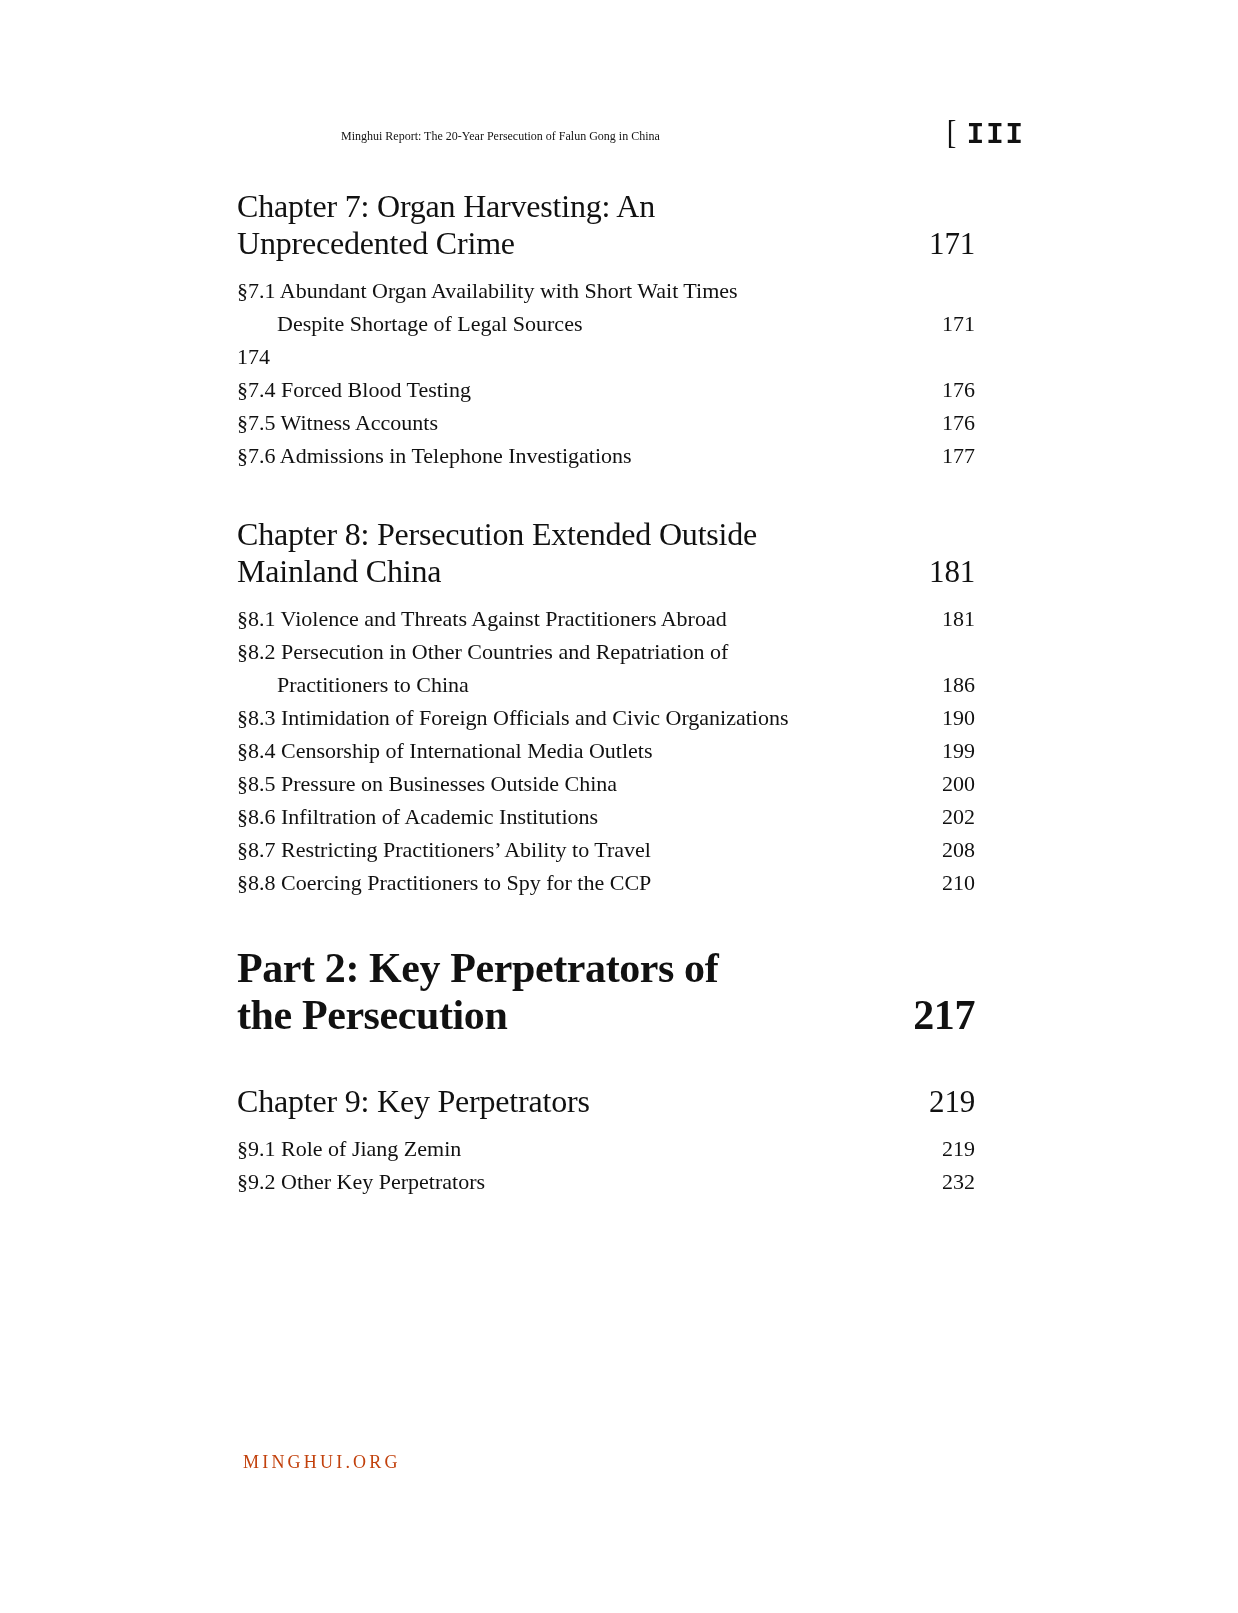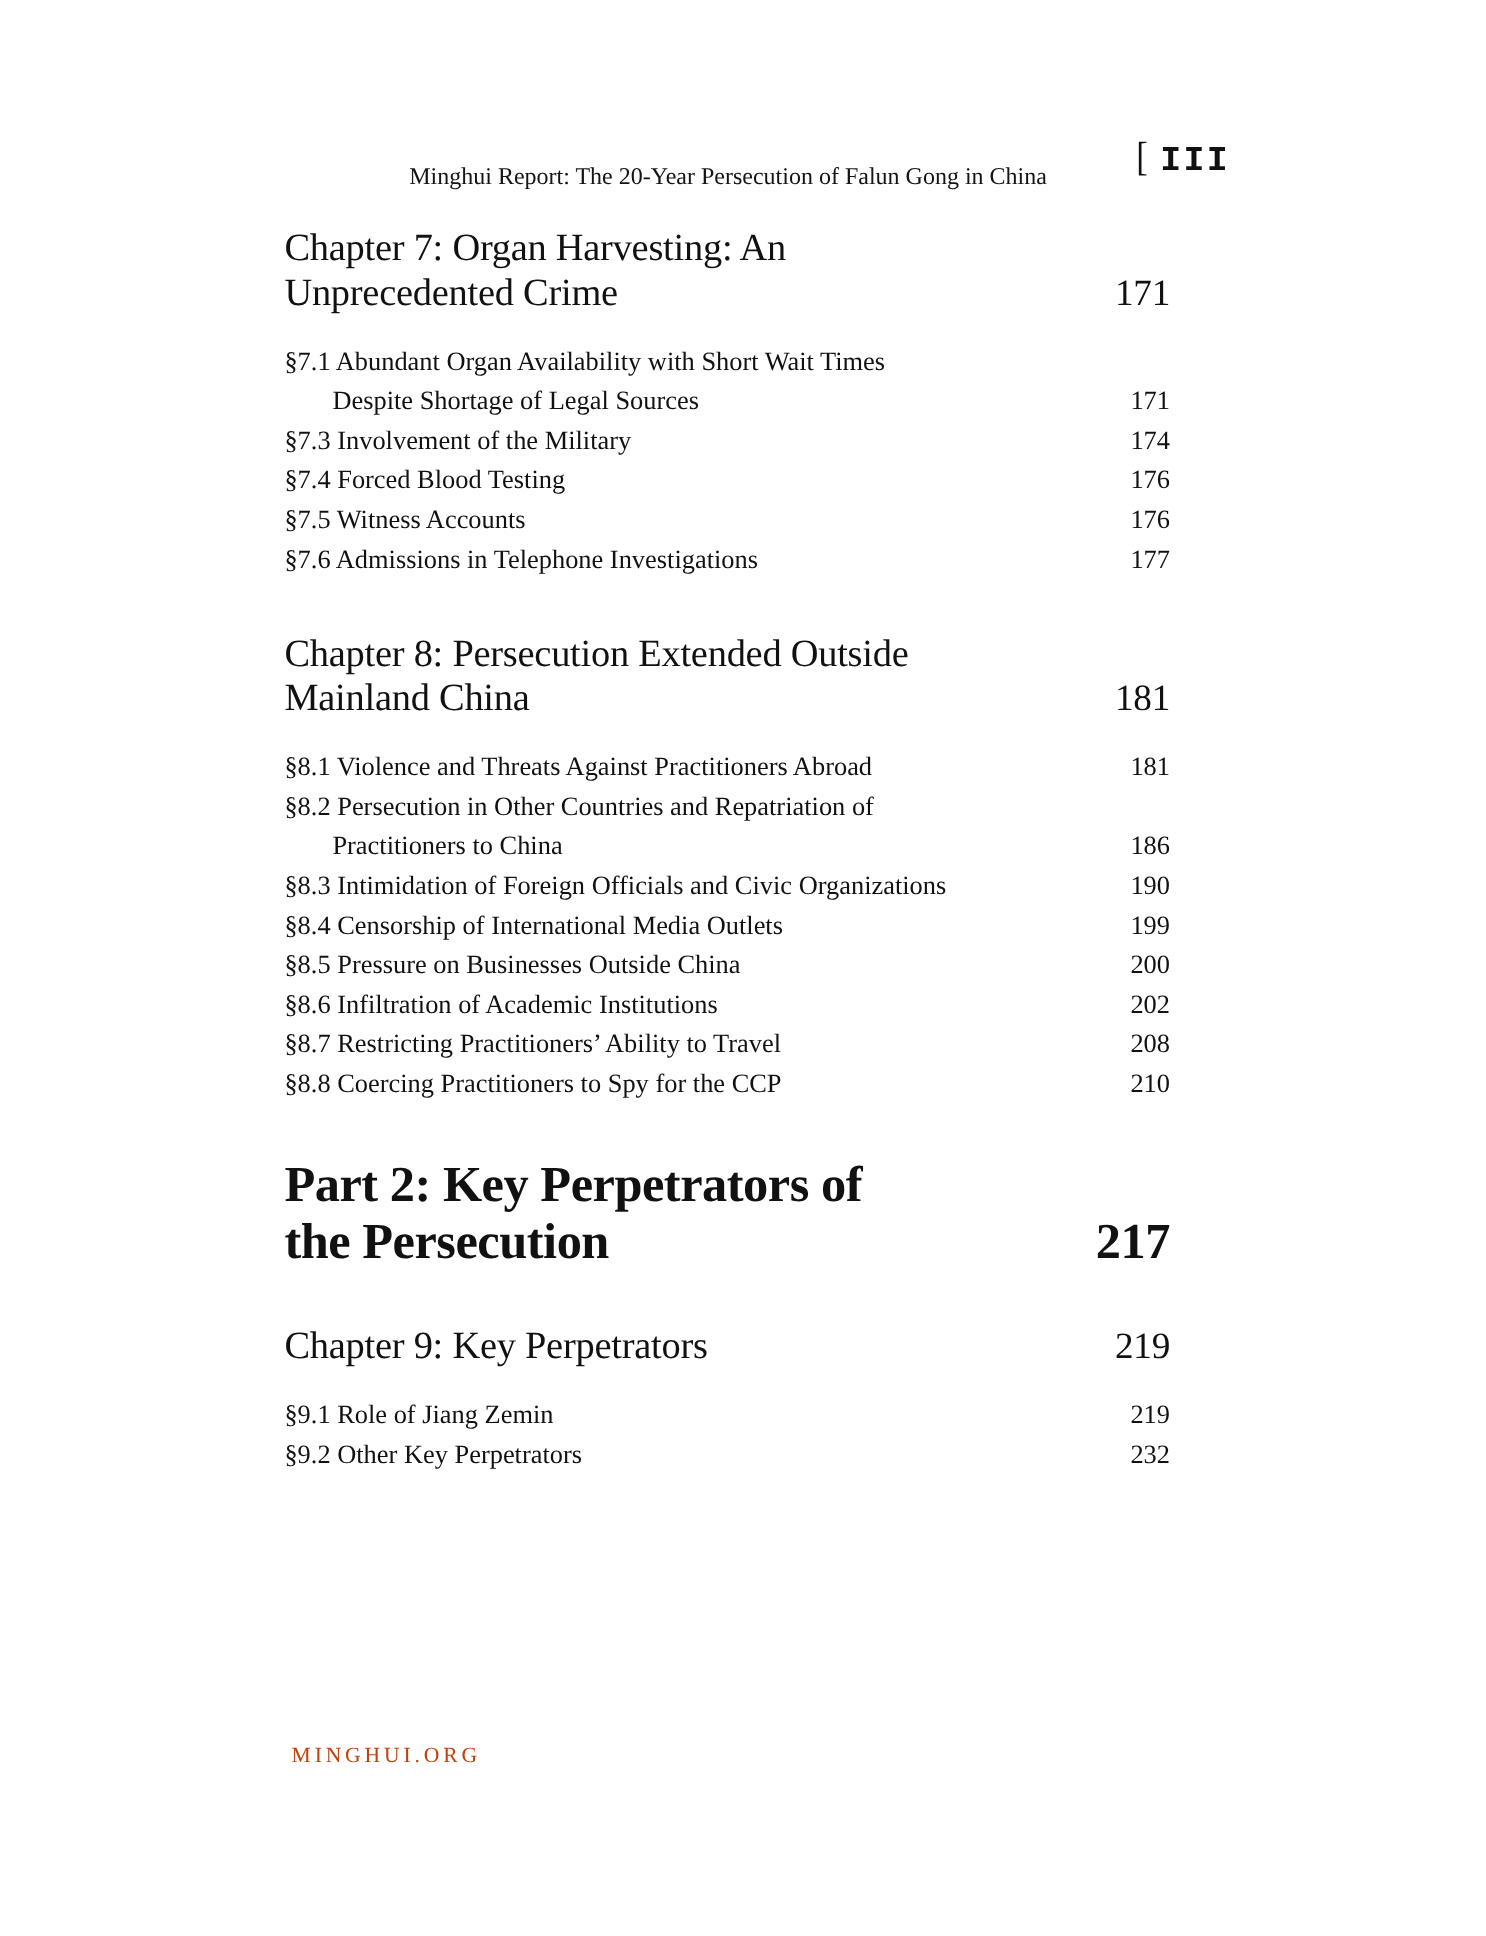--- a/index.html
+++ b/index.html
@@ -13,23 +13,22 @@
   }
   .page { position: absolute; inset: 0; background: #ffffff; }
 
   
   .running-header {
     position: absolute;
     top: 112px; left: 237px; width: 788px; height: 40px;
   }
   .running-title {
     position: absolute; left: 104px; top: 12px;
-    font-size: 20px; line-height: 24px; white-space: nowrap;
+    font-size: 12px; line-height: 24px; white-space: nowrap;
     color: #141414;
-    margin-top: 11px;
   }
   .page-marker {
     position: absolute; right: 0; top: 0;
     font-size: 29px; line-height: 40px; white-space: nowrap;
     display: flex; align-items: baseline;
   }
   .page-marker .bracket {
     font-weight: 400; font-size: 34px; margin-right: 9px;
     transform: scaleX(0.85);
   }
@@ -44,21 +43,21 @@
   .entry.part { margin-top: 46px; }
   .toc > .entry:first-child { margin-top: 0; }
 
   .heading { cursor: pointer; }
   .h-line { display: flex; justify-content: space-between; align-items: baseline; }
   .chapter > .heading { font-size: 32px; line-height: 37px; letter-spacing: -0.2px; }
   .chapter > .heading .h-page { font-size: 31px; }
   .part > .heading { font-size: 42px; line-height: 47px; font-weight: 700; letter-spacing: -0.4px; }
   .part > .heading .h-page { font-size: 42px; font-weight: 700; text-align: center; }
 
-  .sections { margin-top: 22px; font-size: 22px; line-height: 33px; }
+  .sections { margin-top: 12px; font-size: 22px; line-height: 33px; }
   .section { cursor: pointer; }
   .s-line { display: flex; justify-content: space-between; align-items: baseline; }
   .s-line.cont .s-text { padding-left: 40px; }
   .s-page { font-size: 22px; }
 
   
   .page-footer {
     position: absolute; top: 1452px; left: 243px;
     font-size: 18px; letter-spacing: 3.2px; color: #c2410c;
   }
@@ -92,21 +91,20 @@
             <div class="s-line">
               <span class="s-text">§7.1 Abundant Organ Availability with Short Wait Times</span>
             </div>
             <div class="s-line cont">
               <span class="s-text">Despite Shortage of Legal Sources</span>
               <span class="s-page">171</span>
             </div>
           </div>
           <div class="section">
             <div class="s-line">
-              <span class="s-text">§7.3 Involvement of the Military</span>
               <span class="s-page">174</span>
             </div>
           </div>
           <div class="section">
             <div class="s-line">
               <span class="s-text">§7.4 Forced Blood Testing</span>
               <span class="s-page">176</span>
             </div>
           </div>
           <div class="section">

